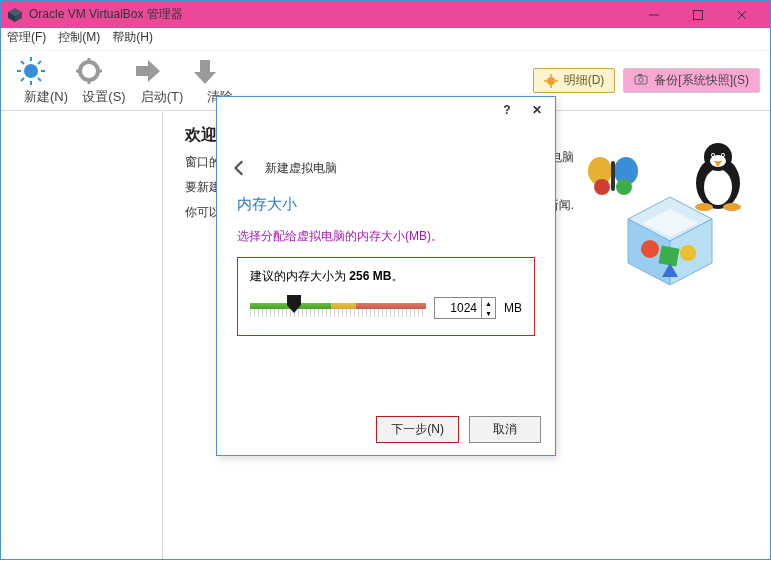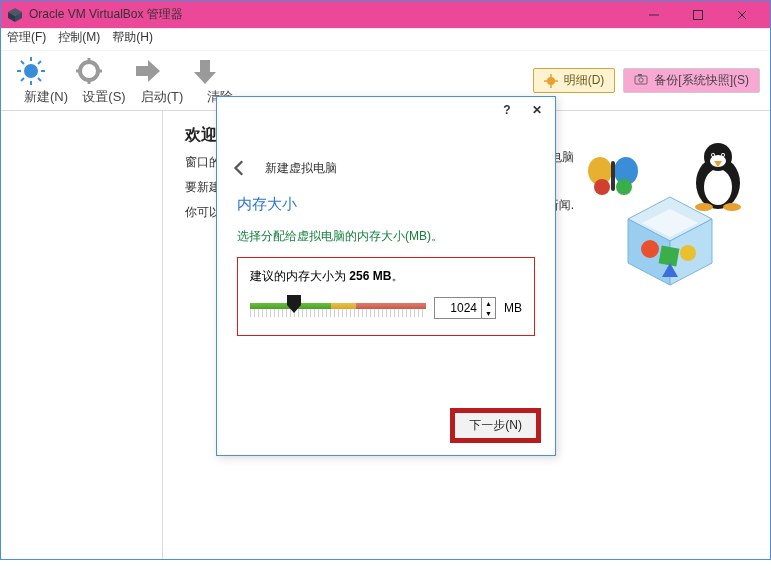--- a/index.html
+++ b/index.html
@@ -42,21 +42,21 @@
   
   .dialog { position: absolute; left: 216px; top: 96px; width: 340px; height: 360px; background: #fff; border: 1px solid #4a90d9; box-shadow: 2px 2px 8px rgba(0,0,0,0.15); }
   .dialog-titlebar { height: 26px; display: flex; align-items: center; justify-content: flex-end; padding: 0 10px; gap: 14px; color: #333; }
   .dialog-titlebar .hbtn, .dialog-titlebar .xbtn { width: 16px; height: 16px; display: flex; align-items: center; justify-content: center; font-weight: bold; }
   .dialog-head { display: flex; align-items: center; gap: 16px; padding: 4px 14px 10px; margin-top: 32px; }
   .dialog-head .back { width: 18px; height: 18px; display: flex; align-items: center; justify-content: center; color: #555; }
   .dialog-head .dlg-title { color: #333; font-size: 12px; }
 
   .dialog-body { padding: 4px 20px; }
   .dlg-section-title { color: #2a78c9; font-size: 15px; margin: 4px 0 14px; }
-  .dlg-desc { color: #15803d; margin-bottom: 12px; }
+  .dlg-desc { color: #a21caf; margin-bottom: 12px; }
   .highlight-box { border: 1px solid #d02020; padding: 10px 12px 14px; }
   .recommend { color: #000; margin-bottom: 10px; }
   .recommend b { font-weight: bold; }
 
   .slider-row { display: flex; align-items: center; gap: 8px; }
   .slider-track { position: relative; flex: 1; height: 26px; }
   .slider-bar { position: absolute; left: 0; right: 0; top: 8px; height: 6px; display: flex; }
   .seg-g { background: linear-gradient(#6abf3a,#4aa02a); }
   .seg-y { background: linear-gradient(#e8c04a,#d4a82a); }
   .seg-r { background: linear-gradient(#e07a6a,#c85a4a); }
@@ -65,21 +65,21 @@
   .slider-thumb svg { width:14px; height:18px; }
   .spin { display: flex; align-items: stretch; border: 1px solid #888; height: 22px; }
   .spin input { width: 46px; border: none; padding: 0 4px; text-align: right; font-size: 12px; outline: none; }
   .spin .arrows { width: 14px; display: flex; flex-direction: column; border-left: 1px solid #888; }
   .spin .arrows div { flex: 1; display: flex; align-items: center; justify-content: center; font-size: 7px; line-height: 1; }
   .unit { color: #000; }
   .range-row { display: flex; justify-content: space-between; margin-top: 6px; color: #000; font-family: "SimSun", monospace; }
 
   .dialog-footer { position: absolute; bottom: 12px; right: 14px; display: flex; gap: 10px; }
   .btn-std { border: 1px solid #8a8a8a; background: #f2f2f2; padding: 4px 14px; font-size: 12px; color: #222; min-width: 72px; text-align: center; }
-  .btn-primary { border: 5px solid #b91c1c; }
+  .btn-primary { border: 1px solid #b91c1c; }
 </style>
 </head>
 <body>
 
 <div class="main-window">
 
   <div class="titlebar">
     <span class="cube">
       <svg viewBox="0 0 16 16">
           <polygon points="8,1 15,5 8,9 1,5" fill="#4a5a6a"></polygon>
@@ -291,14 +291,15 @@
           </div>
         </div>
         <span class="unit">MB</span>
       </div>
 
     </div>
   </div>
 
   <div class="dialog-footer">
     <div class="btn-std btn-primary">下一步(N)</div>
+    <div class="btn-std">取消</div>
   </div>
 </div>
 
 </body></html>

